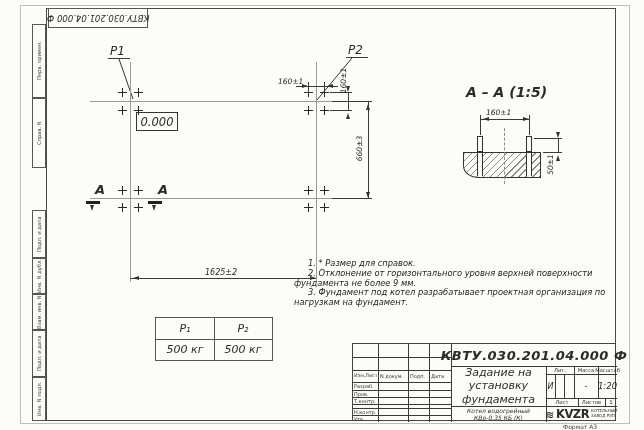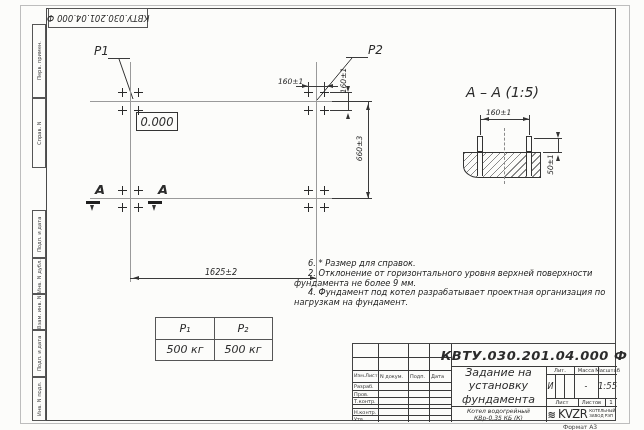--- a/index.html
+++ b/index.html
@@ -65,23 +65,23 @@
 
   <div class="box ctr" style="left:48px;top:8px;width:100px;height:20px;">
     <span class="it" style="font-size:8.5px;transform:rotate(180deg);white-space:nowrap;">КВТУ.030.201.04.000 Ф</span>
   </div>
 
   <svg class="abs" width="644" height="430" style="left:0;top:0;pointer-events:none;">
     <line x1="119" y1="59" x2="133" y2="99" stroke="#333" stroke-width="1"></line>
     <line x1="352" y1="58" x2="317" y2="100" stroke="#333" stroke-width="1"></line>
   </svg>
 
-  <div class="abs it" style="left:94px;top:44px;font-size:12px;">P1</div>
+  <div class="abs it" style="left:110px;top:44px;font-size:12px;">P1</div>
   <div class="lh" style="left:108px;top:58px;width:22px;"></div>
-  <div class="abs it" style="left:348px;top:43px;font-size:12px;margin-left:20px;">P2</div>
+  <div class="abs it" style="left:348px;top:43px;font-size:12px;">P2</div>
   <div class="lh" style="left:346px;top:57px;width:22px;"></div>
 
   <div class="lh cl" style="left:90px;top:101px;width:260px;"></div>
   <div class="lh cl" style="left:90px;top:198px;width:260px;"></div>
   <div class="lv cl" style="left:130px;top:62px;height:220px;"></div>
   <div class="lv cl" style="left:316px;top:62px;height:220px;"></div>
 
   <div class="bolt" style="left:118px;top:88px;"></div>
   <div class="bolt" style="left:134px;top:88px;"></div>
   <div class="bolt" style="left:118px;top:106px;"></div>
@@ -132,21 +132,21 @@
   <div class="lv" style="left:368px;top:101px;height:97px;"></div>
   <div class="ar u" style="left:366px;top:101px;"></div>
   <div class="ar d" style="left:366px;top:192px;"></div>
   <div class="dimtxt rot" style="left:340px;top:144px;width:38px;">660±3</div>
 
   <div class="lh" style="left:130px;top:278px;width:186px;"></div>
   <div class="ar l" style="left:130px;top:276px;"></div>
   <div class="ar r" style="left:310px;top:276px;"></div>
   <div class="dimtxt" style="left:205px;top:268px;font-size:8px;">1625±2</div>
 
-  <div class="abs it" style="left:466px;top:84px;font-size:14px;white-space:nowrap;">А – А (1:5)</div>
+  <div class="abs it" style="left:466px;top:84px;font-size:14px;white-space:nowrap;font-weight:bold;">А – А (1:5)</div>
 
   <div class="dimtxt" style="left:486px;top:108px;">160±1</div>
   <div class="lv" style="left:480px;top:115px;height:20px;"></div>
   <div class="lv" style="left:529px;top:115px;height:20px;"></div>
   <div class="lh" style="left:480px;top:119px;width:49px;"></div>
   <div class="ar l" style="left:480px;top:117px;"></div>
   <div class="ar r" style="left:523px;top:117px;"></div>
 
   <div class="abs" style="left:477px;top:136px;width:6px;height:16px;border:1px solid #333;box-sizing:border-box;background:#fcfcfa;"></div>
   <div class="abs" style="left:526px;top:136px;width:6px;height:16px;border:1px solid #333;box-sizing:border-box;background:#fcfcfa;"></div>
@@ -168,23 +168,23 @@
   <div class="abs" style="left:155px;top:317px;width:118px;height:44px;border:1px solid #555;box-sizing:border-box;">
     <div class="lv" style="left:58px;top:0;height:42px;background:#555;"></div>
     <div class="lh" style="left:0;top:21px;width:116px;background:#555;"></div>
     <div class="abs ctr it" style="left:58px;top:0;width:58px;height:21px;font-size:11px;">P₂</div>
     <div class="abs ctr it" style="left:0;top:0;width:58px;height:21px;font-size:11px;">P₁</div>
     <div class="abs ctr it" style="left:0;top:21px;width:58px;height:21px;font-size:11px;">500 кг</div>
     <div class="abs ctr it" style="left:58px;top:21px;width:58px;height:21px;font-size:11px;">500 кг</div>
   </div>
 
   <div class="abs" style="left:294px;top:259px;width:326px;">
-    <p class="note">6. * Размер для справок.</p>
+    <p class="note">1. * Размер для справок.</p>
     <p class="note">2. Отклонение от горизонтального уровня верхней поверхности фундамента не более 9 мм.</p>
-    <p class="note">4. Фундамент под котел разрабатывает проектная организация по нагрузкам на фундамент.</p>
+    <p class="note">3. Фундамент под котел разрабатывает проектная организация по нагрузкам на фундамент.</p>
   </div>
 
   <div class="abs" style="left:352px;top:343px;width:264px;height:78px;border:1.3px solid #444;box-sizing:border-box;background:#fcfcfa;">
 
     <div class="lv" style="left:25px;top:0;height:78px;"></div>
     <div class="lv" style="left:55px;top:0;height:78px;"></div>
     <div class="lv" style="left:76px;top:0;height:78px;"></div>
     <div class="lv" style="left:98px;top:0;height:78px;"></div>
 
     <div class="lh" style="left:0;top:13px;width:98px;"></div>
@@ -222,32 +222,32 @@
     <div class="lh" style="left:193px;top:30px;width:71px;"></div>
     <div class="lv" style="left:221px;top:22px;height:32px;"></div>
     <div class="lv" style="left:245px;top:22px;height:32px;"></div>
     <div class="abs ctr" style="left:193px;top:22px;width:28px;height:8px;font-size:5.2px;">Лит.</div>
     <div class="abs ctr" style="left:221px;top:22px;width:24px;height:8px;font-size:5.2px;">Масса</div>
     <div class="abs ctr" style="left:245px;top:22px;width:19px;height:8px;font-size:5.2px;">Масштаб</div>
     <div class="lv" style="left:202px;top:30px;height:24px;"></div>
     <div class="lv" style="left:211px;top:30px;height:24px;"></div>
     <div class="abs ctr it" style="left:193px;top:30px;width:9px;height:24px;font-size:8px;">И</div>
     <div class="abs ctr" style="left:221px;top:30px;width:24px;height:24px;font-size:8px;">-</div>
-    <div class="abs ctr it" style="left:245px;top:30px;width:19px;height:24px;font-size:8.5px;">1:55</div>
+    <div class="abs ctr it" style="left:245px;top:30px;width:19px;height:24px;font-size:8.5px;">1:20</div>
     <div class="lh" style="left:193px;top:54px;width:71px;"></div>
 
     <div class="lv" style="left:225px;top:54px;height:8px;"></div>
     <div class="lv" style="left:252px;top:54px;height:8px;"></div>
     <div class="abs ctr" style="left:193px;top:54px;width:32px;height:8px;font-size:5.2px;">Лист</div>
     <div class="abs ctr" style="left:225px;top:54px;width:27px;height:8px;font-size:5.2px;">Листов</div>
     <div class="abs ctr" style="left:252px;top:54px;width:12px;height:8px;font-size:5.5px;">1</div>
 
     <div class="abs ctr" style="left:193px;top:62px;width:71px;height:16px;gap:2px;">
       <span style="font-size:10px;font-weight:bold;">≋</span>
-      <span style="font-size:11.5px;font-weight:normal;letter-spacing:-.5px;">KVZR</span>
+      <span style="font-size:11.5px;font-weight:bold;letter-spacing:-.5px;">KVZR</span>
       <span class="ctr" style="flex-direction:column;font-size:4px;line-height:1.2;text-align:left;align-items:flex-start;">
         <span>КОТЕЛЬНЫЙ</span>
         <span>ЗАВОД РЭП</span>
       </span>
     </div>
   </div>
 
   <div class="abs" style="left:563px;top:422.5px;font-size:6px;color:#444;">Формат А3</div>
 
 </div>

